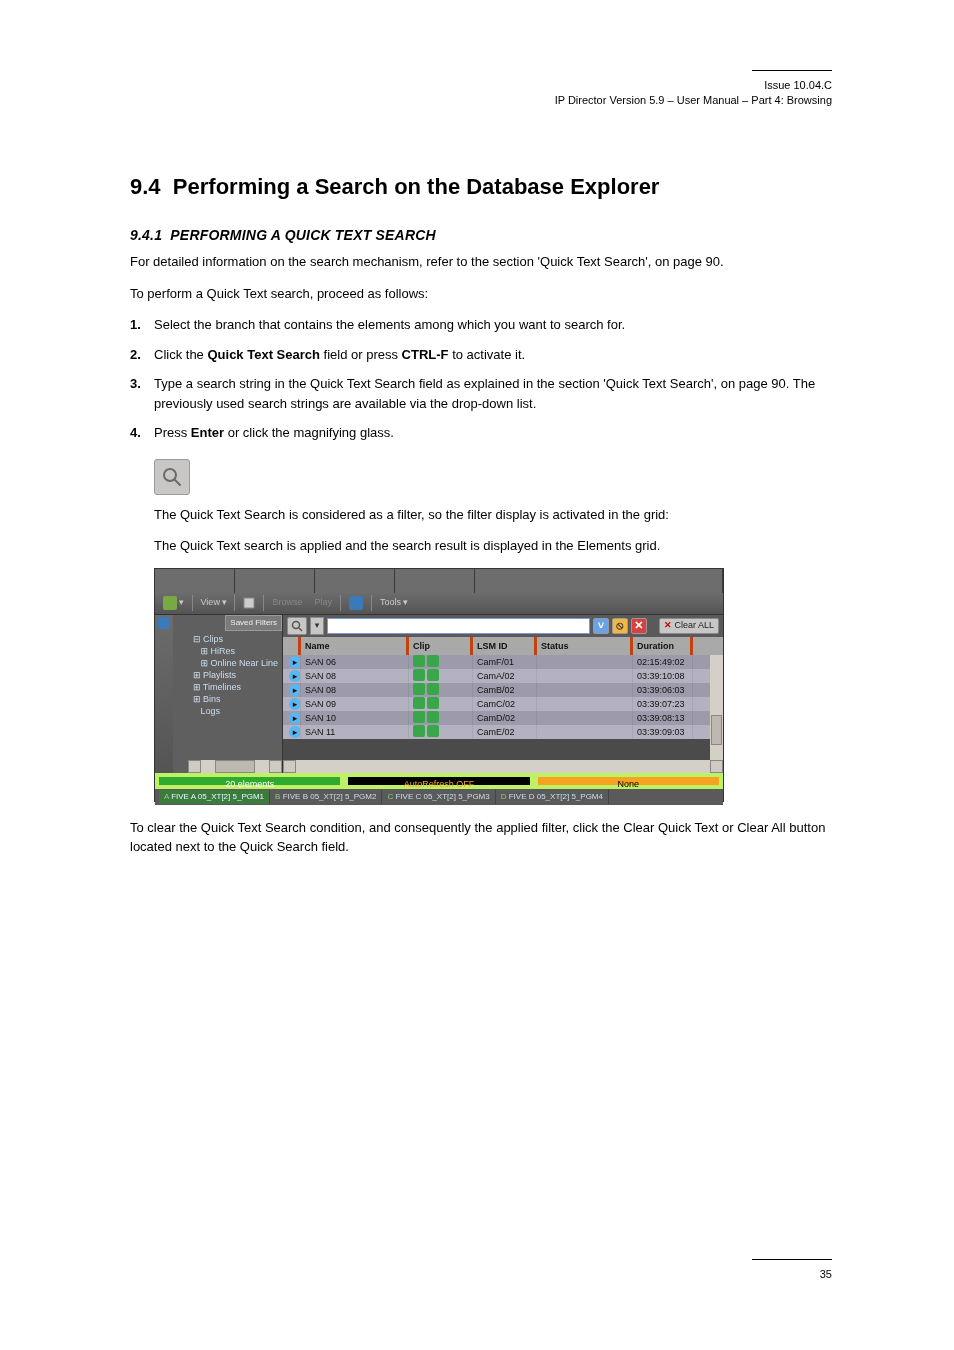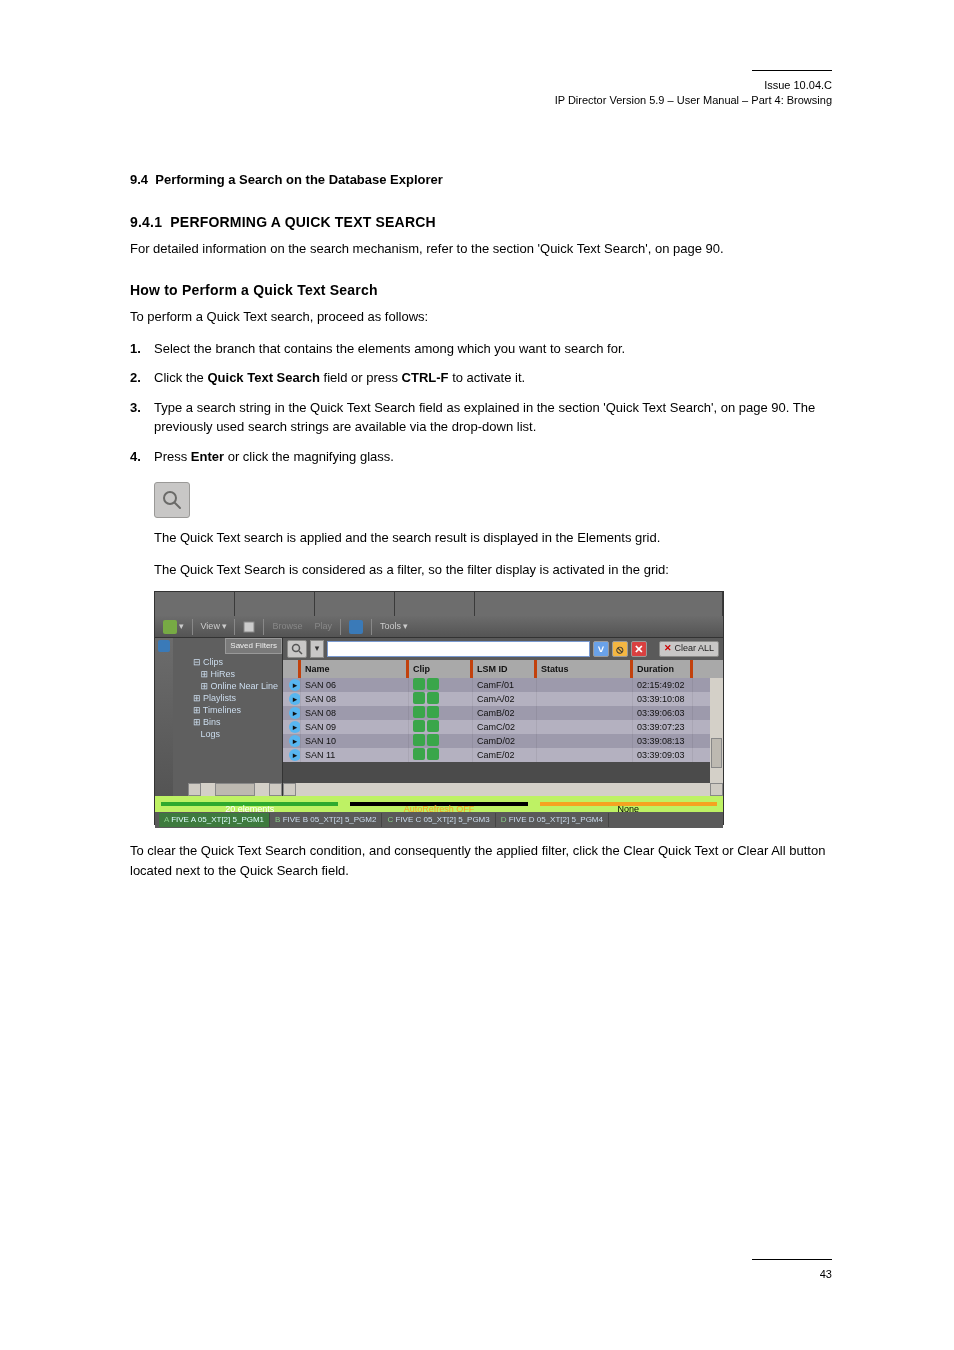--- a/index.html
+++ b/index.html
@@ -11,22 +11,22 @@
     color: #000;
     position: relative;
   }
   .page {
     padding: 60px 110px 60px 130px;
     font-size: 13px;
     line-height: 1.5;
   }
   .hdr-line { border-top: 1px solid #000; width: 80px; position: absolute; top: 70px; right: 122px; }
   .hdr-issue { position: absolute; top: 78px; right: 122px; font-size: 11px; text-align: right; line-height: 1.4; }
-  h2 { font-size: 13px; font-weight: bold; margin: 110px 0 6px 0; }
-  h3 { font-size: 14px; font-weight: bold; margin: 22px 0 6px 0; letter-spacing: 0.2px; }
+  h2 { font-size: 22px; font-weight: bold; margin: 110px 0 6px 0; }
+  h3 { font-size: 14px; font-weight: bold; margin: 22px 0 6px 0; letter-spacing: 0.2px; font-style: italic; }
   .body-p { margin-bottom: 12px; }
   ol.steps { list-style: none; margin: 8px 0 10px 0; }
   ol.steps li { margin-bottom: 10px; padding-left: 24px; text-indent: -24px; }
   ol.steps li .num { display: inline-block; width: 24px; font-weight: bold; text-indent: 0; }
   .icon-fig { display: inline-block; margin: 6px 0 10px 24px; vertical-align: middle; }
   .icon-box {
     width: 36px; height: 36px; background: #c8c7c6; border: 1px solid #9a9997; border-radius: 3px;
     display: flex; align-items: center; justify-content: center;
   }
   .indent-after-icon { margin-left: 24px; margin-bottom: 12px; }
@@ -88,21 +88,21 @@
   .grid-row:nth-child(odd){background:#9d9aac;}
   .grid-row:nth-child(even){background:#b4b1c0;}
   .gc { padding:0 4px; border-right:1px solid rgba(0,0,0,0.06); height:14px; line-height:14px; overflow:hidden; white-space:nowrap;}
   .play-ico{width:12px;height:12px;border-radius:50%;background:#58b6f0;margin:0 2px;display:inline-flex;align-items:center;justify-content:center;}
   .elem-ico{width:12px;height:12px;background:#3aa64a;border-radius:2px;display:inline-block;margin-right:2px;}
   .vscroll{ position:absolute; right:0; top:0; width:13px; bottom:0; background:#d4d0c8;}
   .vscroll .vthumb{ position:absolute; left:1px; right:1px; height:30px; top:60px; background:#bdb9b1; border:1px solid #888;}
   .hscroll-row{height:13px; background:#d4d0c8; display:flex;}
   .hscroll-row .harr{width:13px;background:#cfcbc3;border:1px solid #888;}
   .status-strip{height:16px;display:flex;}
-  .ss{flex:1;border:6px solid #bef264;text-align:center;line-height:14px;font-size:9px;color:#000;}
+  .ss{flex:1;border:4px solid #bef264;text-align:center;line-height:14px;font-size:9px;color:#000;}
   .ss-green{background:#2faa2f;color:#fff;}
   .ss-grey{background:#000000;}
   .ss-amber{background:#f5a321;}
   .pgm-strip{height:16px;background:#5a5a5a;display:flex;align-items:center;padding:6px 4px;gap:0;font-size:8px;color:#cde;}
   .pgm-tab{padding:0 5px;height:14px;line-height:14px;border-right:1px solid #444;}
   .pgm-tab.first{background:#3e7a3e;color:#dff;}
   .pgm-lead{color:#8c8;}
 
   .footer-line { border-top: 1px solid #000; width: 80px; position: absolute; bottom: 90px; right: 122px; }
   .footer-pg { position: absolute; bottom: 70px; right: 122px; font-size: 11px; }
@@ -121,41 +121,40 @@
   <h2>
     <span>9.4</span>&nbsp;&nbsp;<span>Performing a Search on the Database Explorer</span>
   </h2>
 
   <h3>
     <span>9.4.1</span>&nbsp;&nbsp;<span>PERFORMING A QUICK TEXT SEARCH</span>
   </h3>
 
   <p class="body-p">For detailed information on the search mechanism, refer to the section 'Quick Text Search', on page 90.</p>
 
-  <h3>How to Perform a Quick Text Search</h3>
   <p class="body-p">To perform a Quick Text search, proceed as follows:</p>
 
   <ol class="steps">
     <li><span class="num">1.</span><span>Select the branch that contains the elements among which you want to search for.</span></li>
     <li><span class="num">2.</span><span>Click the </span><strong>Quick Text Search</strong><span> field or press </span><strong>CTRL-F</strong><span> to activate it.</span></li>
     <li><span class="num">3.</span><span>Type a search string in the Quick Text Search field as explained in the section 'Quick Text Search', on page 90. The previously used search strings are available via the drop-down list.</span></li>
     <li><span class="num">4.</span><span>Press </span><strong>Enter</strong><span> or click the magnifying glass.</span></li>
   </ol>
 
   <div class="icon-fig">
     <div class="icon-box">
       <svg width="22" height="22" viewBox="0 0 22 22">
           <circle cx="9" cy="9" r="6" fill="none" stroke="#6a6a68" stroke-width="2"></circle>
           <line x1="14" y1="14" x2="19" y2="19" stroke="#6a6a68" stroke-width="2" stroke-linecap="round"></line>
         </svg>
     </div>
   </div>
 
+  <p class="indent-after-icon">The Quick Text Search is considered as a filter, so the filter display is activated in the grid:</p>
   <p class="indent-after-icon">The Quick Text search is applied and the search result is displayed in the Elements grid.</p>
-  <p class="indent-after-icon">The Quick Text Search is considered as a filter, so the filter display is activated in the grid:</p>
 
   
   <div class="shot">
     <div class="shot-top">
       <div class="tab-blank"></div>
       <div class="tab-blank"></div>
       <div class="tab-blank"></div>
       <div class="tab-blank"></div>
       <div class="tab-blank" style="flex:1"></div>
     </div>
@@ -301,13 +300,13 @@
       <div class="pgm-tab"><span class="pgm-lead">C </span><span>FIVE C  05_XT[2] 5_PGM3</span></div>
       <div class="pgm-tab"><span class="pgm-lead">D </span><span>FIVE D  05_XT[2] 5_PGM4</span></div>
     </div>
   </div>
 
   <p class="body-p">To clear the Quick Text Search condition, and consequently the applied filter, click the Clear Quick Text or Clear All button located next to the Quick Search field.</p>
 
 </div>
 
 <div class="footer-line"></div>
-<div class="footer-pg">43</div>
+<div class="footer-pg">35</div>
 
 </body></html>

